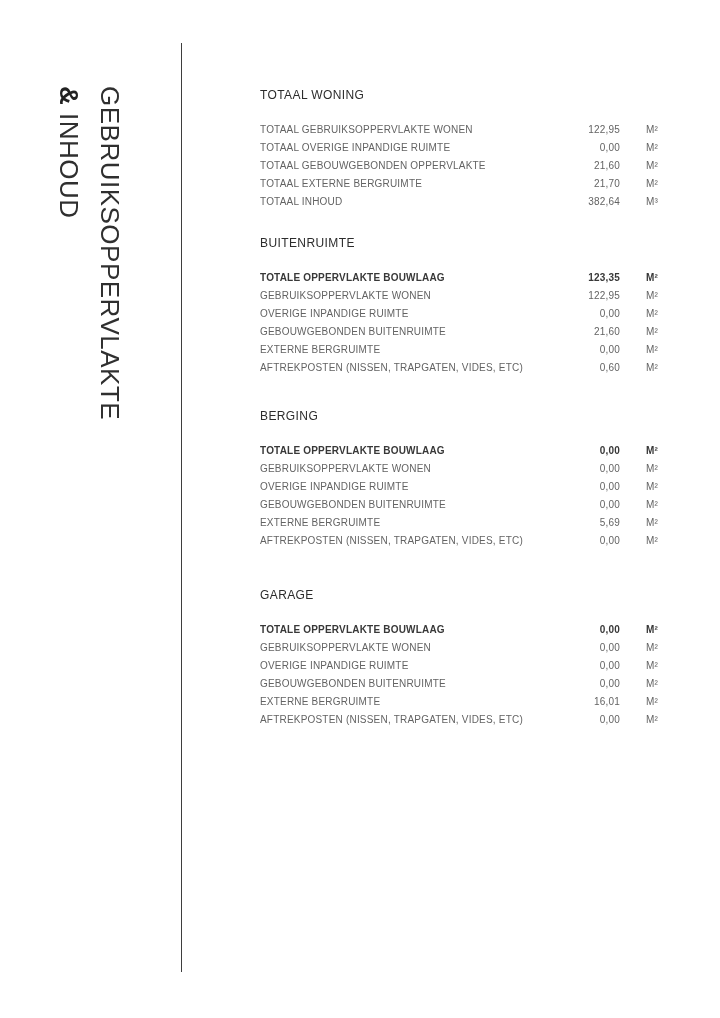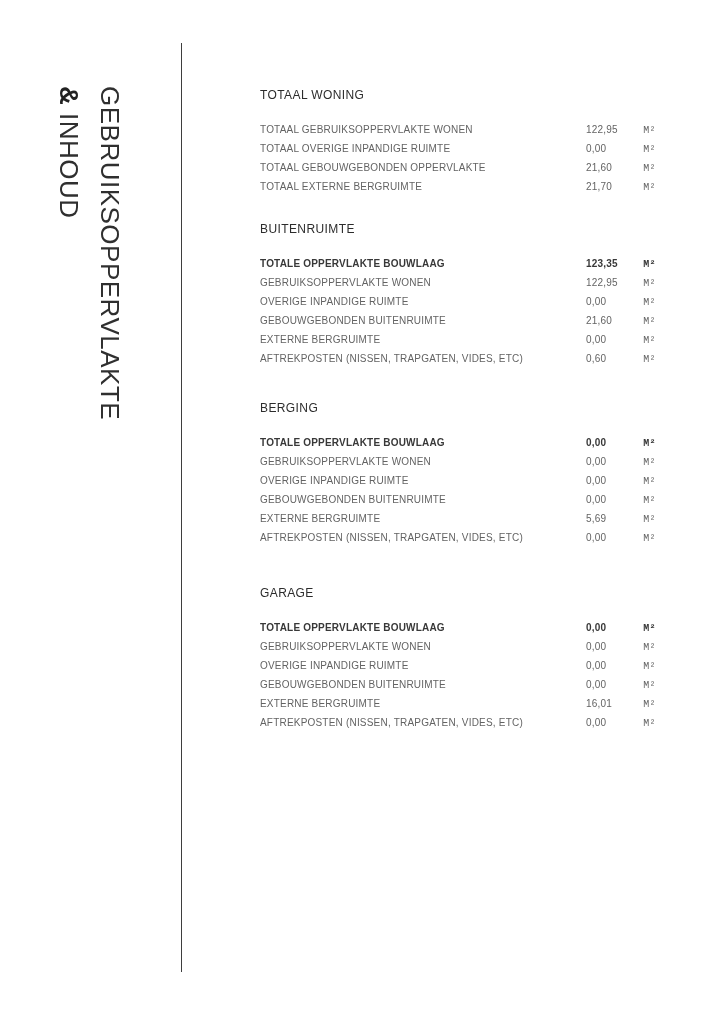--- a/index.html
+++ b/index.html
@@ -30,22 +30,22 @@
   }
   .sec:nth-of-type(2) { margin-top:23px; }
   .sec:nth-of-type(3) { margin-top:30px; }
   .sec:nth-of-type(4) { margin-top:36px; }
   .row {
     display:flex; align-items:baseline;
     font-size:10px; line-height:18px; letter-spacing:0.2px;
     color:#636363; font-weight:400;
   }
   .row .lbl { flex:1; white-space:nowrap; }
-  .row .val { min-width:48px; text-align:left; }
-  .row .unit { width:17px; margin-left:7px; text-align:center;font-family:Liberation Mono, monospace; }
+  .row .val { min-width:48px; text-align:right; }
+  .row .unit { width:17px; margin-left:21px; text-align:right; }
   .row.em { color:#383838; font-weight:700; }
 </style>
 </head>
 <body>
 
 <div class="page">
 
   <aside class="side">
     <div class="side-line1">GEBRUIKSOPPERVLAKTE</div>
     <div class="side-line2"><span class="amp">&amp;</span><span> INHOUD</span></div>
@@ -71,20 +71,25 @@
         <div class="row">
           <span class="lbl">TOTAAL GEBOUWGEBONDEN OPPERVLAKTE</span>
           <span class="val">21,60</span>
           <span class="unit">M²</span>
         </div>
         <div class="row">
           <span class="lbl">TOTAAL EXTERNE BERGRUIMTE</span>
           <span class="val">21,70</span>
           <span class="unit">M²</span>
         </div>
+        <div class="row">
+          <span class="lbl">TOTAAL INHOUD</span>
+          <span class="val">382,64</span>
+          <span class="unit">M³</span>
+        </div>
       </div>
     </section>
 
     <section class="sec">
       <h2 class="sec-title">BUITENRUIMTE</h2>
       <div class="rows">
         <div class="row em">
           <span class="lbl">TOTALE OPPERVLAKTE BOUWLAAG</span>
           <span class="val">123,35</span>
           <span class="unit">M²</span>

